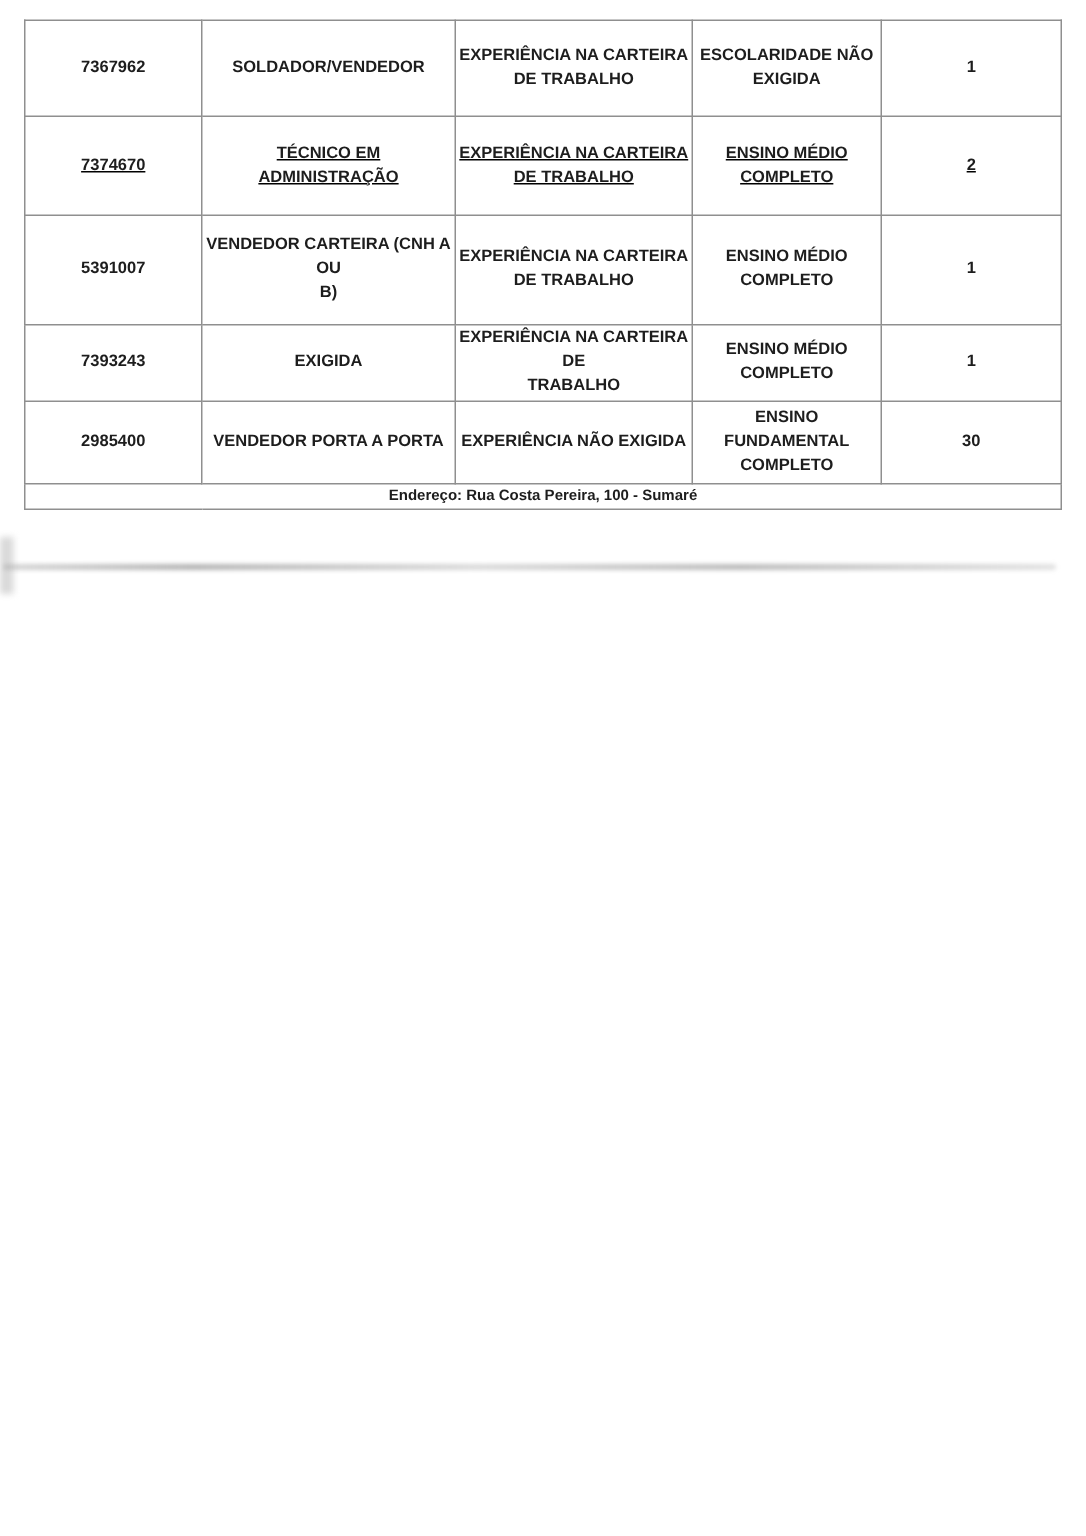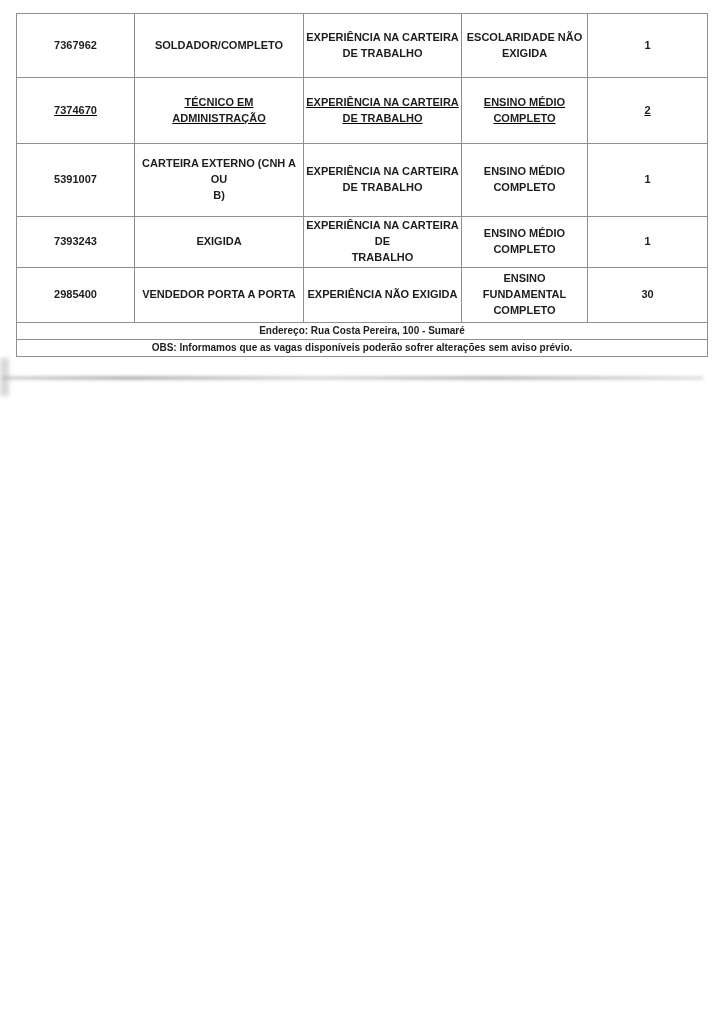--- a/index.html
+++ b/index.html
@@ -96,40 +96,40 @@
     <colgroup>
       <col class="c-id">
       <col class="c-occ">
       <col class="c-exp">
       <col class="c-edu">
       <col class="c-qty">
     </colgroup>
     <tbody>
       <tr class="h0">
         <td>7367962</td>
-        <td>SOLDADOR/COMPLETO</td>
+        <td>SOLDADOR/VENDEDOR</td>
         <td>EXPERIÊNCIA NA CARTEIRA
 DE TRABALHO</td>
         <td>ESCOLARIDADE NÃO
 EXIGIDA</td>
         <td>1</td>
       </tr>
       <tr class="h1">
         <td>7374670</td>
         <td>TÉCNICO EM
 ADMINISTRAÇÃO</td>
         <td>EXPERIÊNCIA NA CARTEIRA
 DE TRABALHO</td>
         <td>ENSINO MÉDIO
 COMPLETO</td>
         <td>2</td>
       </tr>
       <tr class="h2">
         <td>5391007</td>
-        <td>CARTEIRA EXTERNO (CNH A OU
+        <td>VENDEDOR CARTEIRA (CNH A OU
 B)</td>
         <td>EXPERIÊNCIA NA CARTEIRA
 DE TRABALHO</td>
         <td>ENSINO MÉDIO
 COMPLETO</td>
         <td>1</td>
       </tr>
       <tr class="h3">
         <td>7393243</td>
         <td>EXIGIDA</td>
@@ -143,22 +143,19 @@
         <td>2985400</td>
         <td>VENDEDOR PORTA A PORTA</td>
         <td>EXPERIÊNCIA NÃO EXIGIDA</td>
         <td>ENSINO FUNDAMENTAL
 COMPLETO</td>
         <td>30</td>
       </tr>
       <tr class="h-address meta-row">
         <td colspan="5">Endereço: Rua Costa Pereira, 100 - Sumaré</td>
       </tr>
-      <tr class="h-note meta-row">
-        <td colspan="5">OBS: Informamos que as vagas disponíveis poderão sofrer alterações sem aviso prévio.</td>
-      </tr>
     </tbody>
   </table>
 
   <div class="scan-shadow-bottom"></div>
   <div class="scan-shadow-left"></div>
 
 </div>
 
 </body></html>

